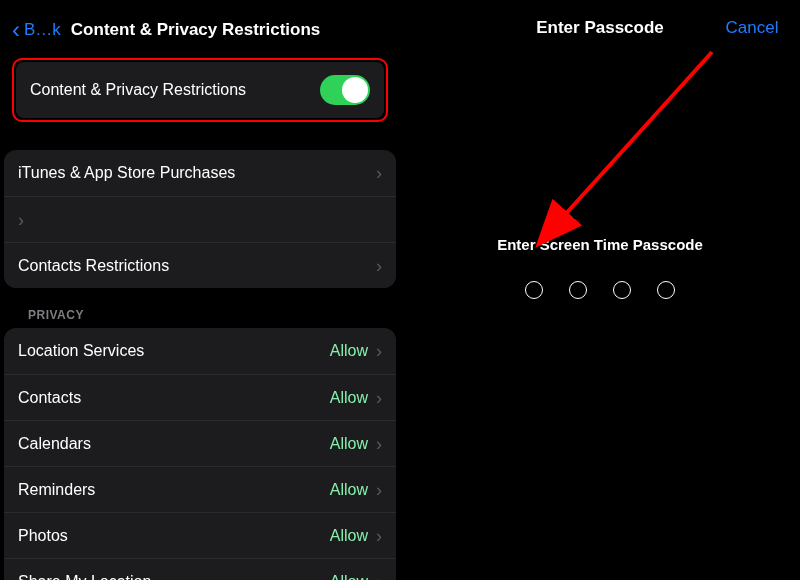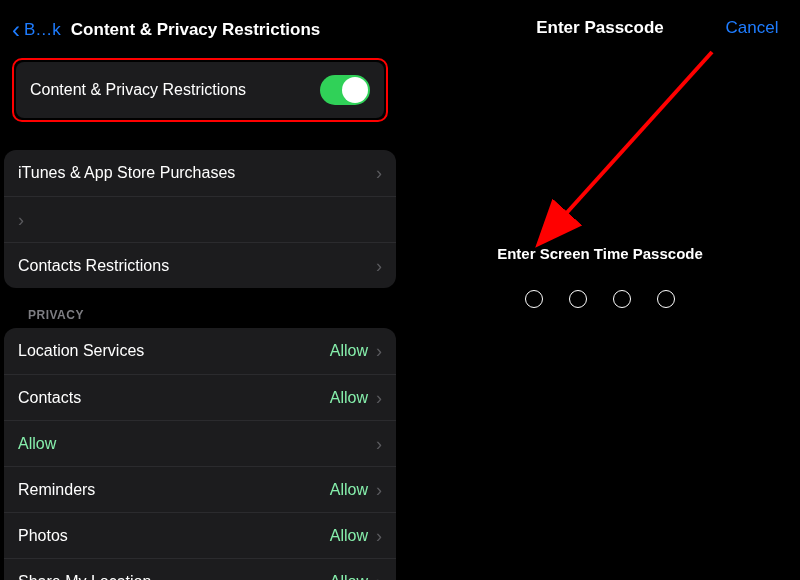--- a/index.html
+++ b/index.html
@@ -131,21 +131,21 @@
   .cancel-btn {
     color: #1e7cff;
     font-size: 17px;
     width: 60px;
     text-align: center;
   }
 
   
   .passcode-area {
     position: absolute;
-    top: 245px;
+    top: 236px;
     left: 0;
     right: 0;
     text-align: center;
   }
   .passcode-prompt {
     font-size: 15px;
     font-weight: 600;
     color: #fff;
     margin-bottom: 28px;
   }
@@ -211,20 +211,21 @@
         <span class="row-label">Location Services</span>
         <span class="row-value">Allow</span>
         <span class="chevron-right">›</span>
       </div>
       <div class="row">
         <span class="row-label">Contacts</span>
         <span class="row-value">Allow</span>
         <span class="chevron-right">›</span>
       </div>
       <div class="row">
+        <span class="row-label">Calendars</span>
         <span class="row-value">Allow</span>
         <span class="chevron-right">›</span>
       </div>
       <div class="row">
         <span class="row-label">Reminders</span>
         <span class="row-value">Allow</span>
         <span class="chevron-right">›</span>
       </div>
       <div class="row">
         <span class="row-label">Photos</span>

